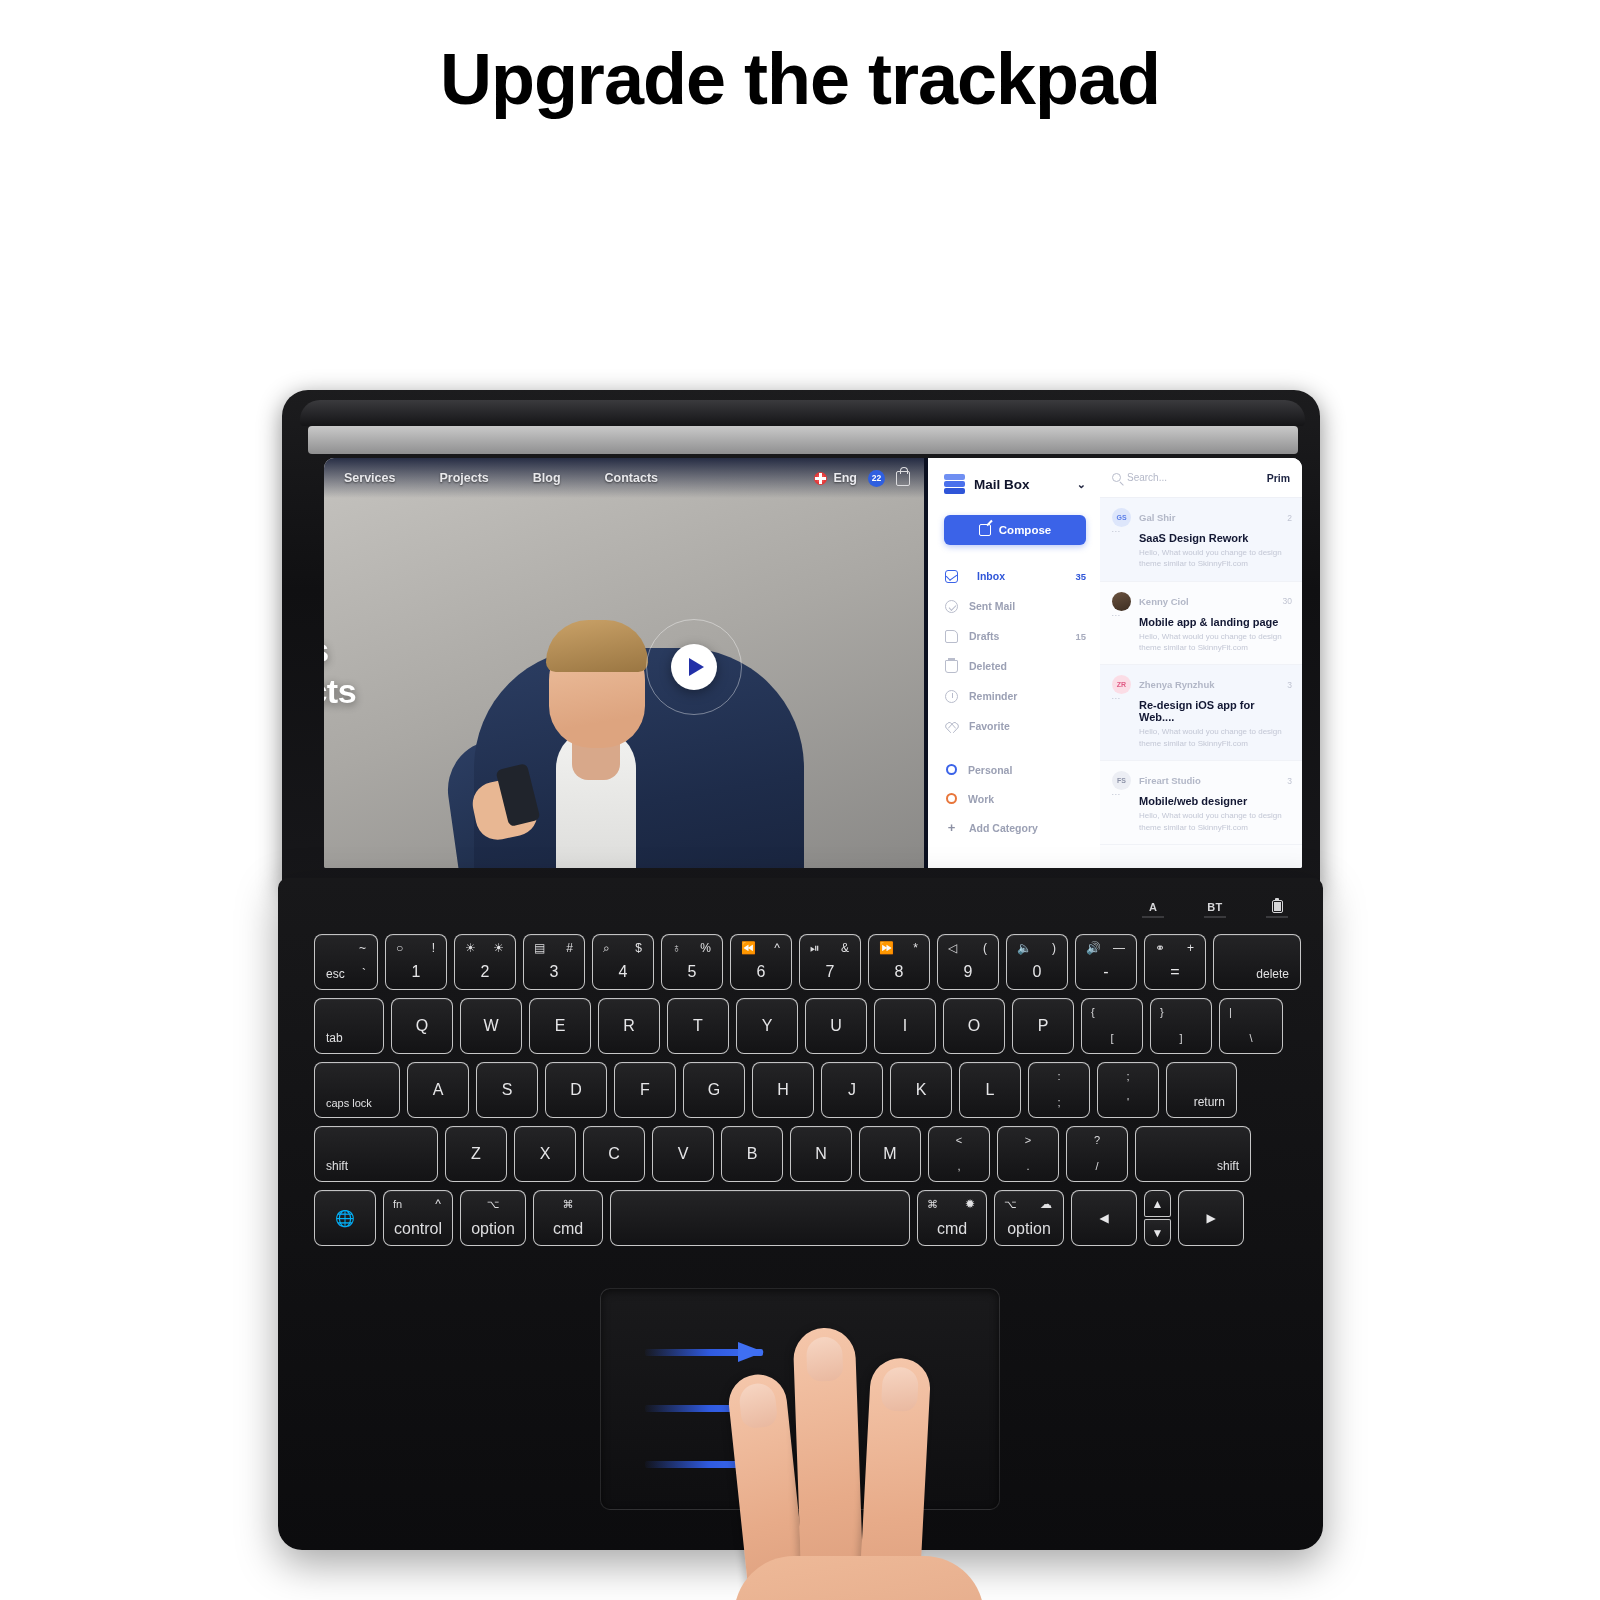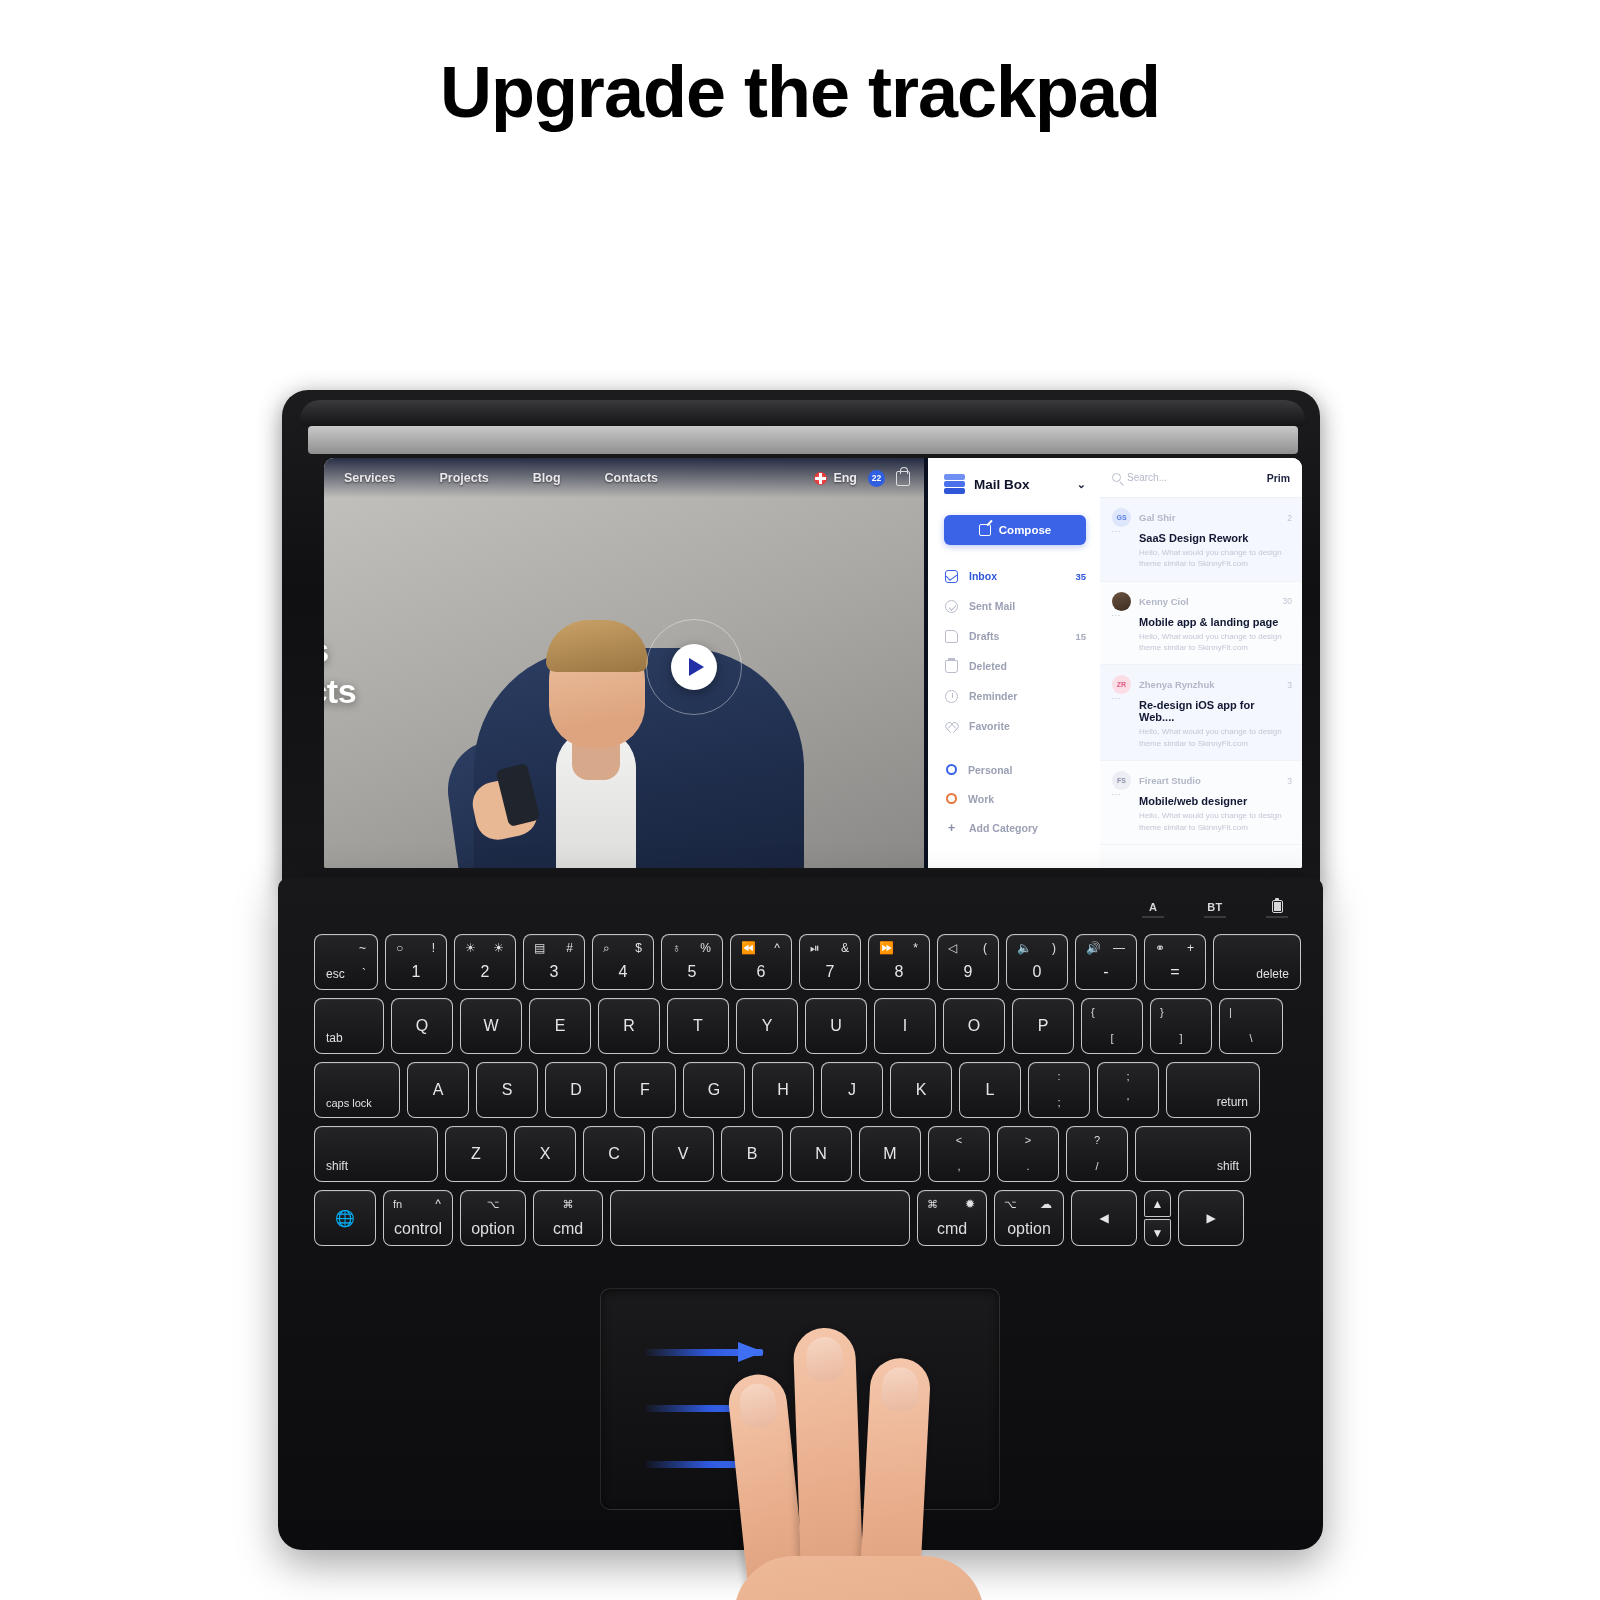--- a/index.html
+++ b/index.html
@@ -5,21 +5,21 @@
   * { box-sizing: border-box; margin: 0; padding: 0; }
   body {
     width: 1600px; height: 1600px;
     background: #ffffff;
     font-family: "Liberation Sans", sans-serif;
     overflow: hidden;
     position: relative;
   }
 
   
-  .header { text-align: center; padding-top: 53px; }
+  .header { text-align: center; padding-top: 40px; }
   .headline {
     font-size: 72px; font-weight: bold; color: #000;
     letter-spacing: -1px; line-height: 1.1;
   }
   .subhead {
     font-size: 40px; color: #111; line-height: 1.28;
     margin: 26px auto 0; max-width: 1330px; font-weight: 400;
   }
 
   
@@ -203,21 +203,21 @@
     background:#fff;transform:rotate(-45deg);
   }
   .compose-btn span{ color:#fff;font-size:11.5px;font-weight:700; }
 
   .mail-nav{ margin-top:16px; }
   .mnav{
     display:flex;align-items:center;gap:11px;
     padding:8.5px 14px 8.5px 17px; font-size:10.5px;
   }
   .mnav .lbl{ color:#9ba0b4; font-weight:600; }
-  .mnav.active .lbl{ color:#2f55d8; font-weight:700; }
+  .mnav.active .lbl{ color:#2f55d8; font-weight:700;margin-left:8px; }
   .mnav .cnt{ margin-left:auto;color:#a7abbd;font-size:9.5px;font-weight:700; }
   .mnav.active .cnt{ color:#2f55d8; }
   .mico{ width:13px;height:13px;flex:0 0 13px;position:relative; }
   .mico.env{ border:1.4px solid #3b63e8;border-radius:3px; }
   .mico.env:after{content:"";position:absolute;left:1px;top:2px;width:8px;height:5px;
     border-left:1.4px solid #3b63e8;border-bottom:1.4px solid #3b63e8;transform:rotate(-35deg) skew(10deg);}
   .mico.chk{ border:1.4px solid #b9bdcc;border-radius:50%; }
   .mico.chk:after{content:"";position:absolute;left:3px;top:4px;width:6px;height:3px;
     border-left:1.3px solid #b9bdcc;border-bottom:1.3px solid #b9bdcc;transform:rotate(-45deg);}
   .mico.doc{ border:1.4px solid #b9bdcc;border-radius:2px 5px 2px 2px; }
@@ -330,21 +330,21 @@
     position:absolute; right:11px; bottom:8px; color:#e0e0e2; font-size:12px;
   }
   .key .lbl-bot{
     position:absolute; left:0;right:0; bottom:7px; text-align:center;
     color:#dedee0; font-size:16px;
   }
   .key .tl-ico{ position:absolute;left:10px;top:6px;color:#dcdcde;font-size:12px; }
 
   .u1{ width:62px; } .u-esc{ width:64px; } .u-del{ width:88px; }
   .u-tab{ width:70px; } .u-brk{ width:62px; } .u-bsl{ width:64px; }
-  .u-caps{ width:86px; } .u-ret{ width:94px; }
+  .u-caps{ width:86px; } .u-ret{ width:71px; }
   .u-shiftL{ width:124px; } .u-shiftR{ width:116px; }
   .u-globe{ width:62px; } .u-fn{ width:70px; } .u-opt{ width:66px; }
   .u-cmd{ width:70px; } .u-space{ width:300px; }
   .u-cmdR{ width:70px; } .u-optR{ width:70px; }
   .u-arrowL{ width:66px; } .u-arrowR{ width:66px; }
   .u-arrowUD{ width:66px; }
   .arrow-stack{ display:flex;flex-direction:column;gap:2px; }
   .arrow-half{
     height:27px; border:1.5px solid rgba(255,255,255,.75); border-radius:8px 8px 2px 2px;
     background:linear-gradient(180deg,#242426,#131315); position:relative;

